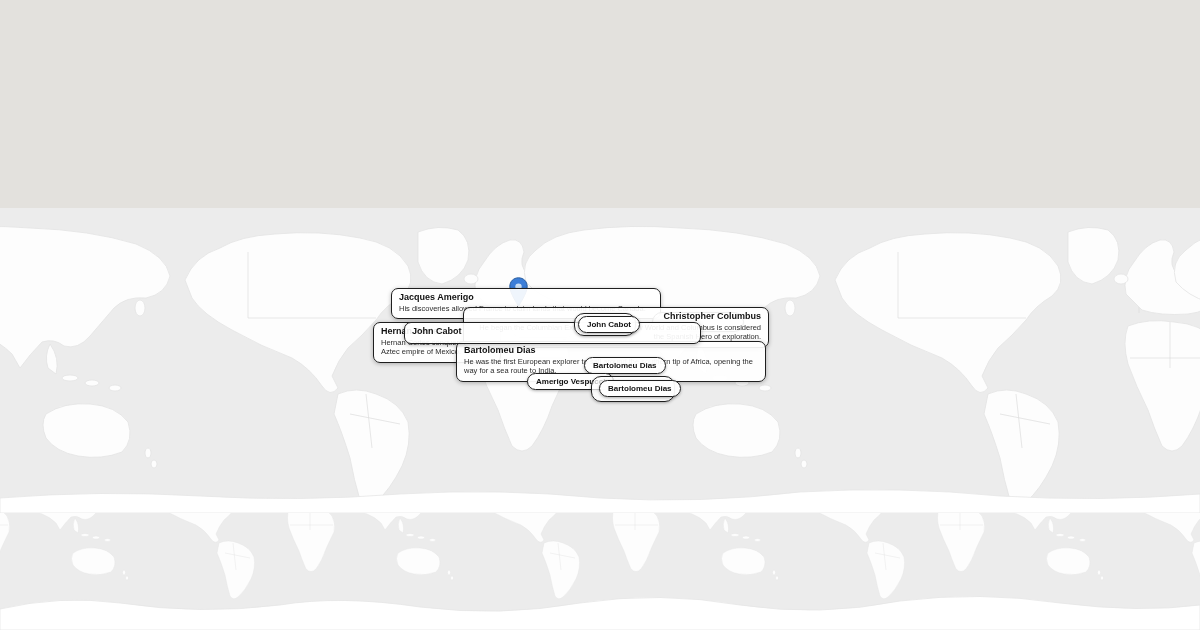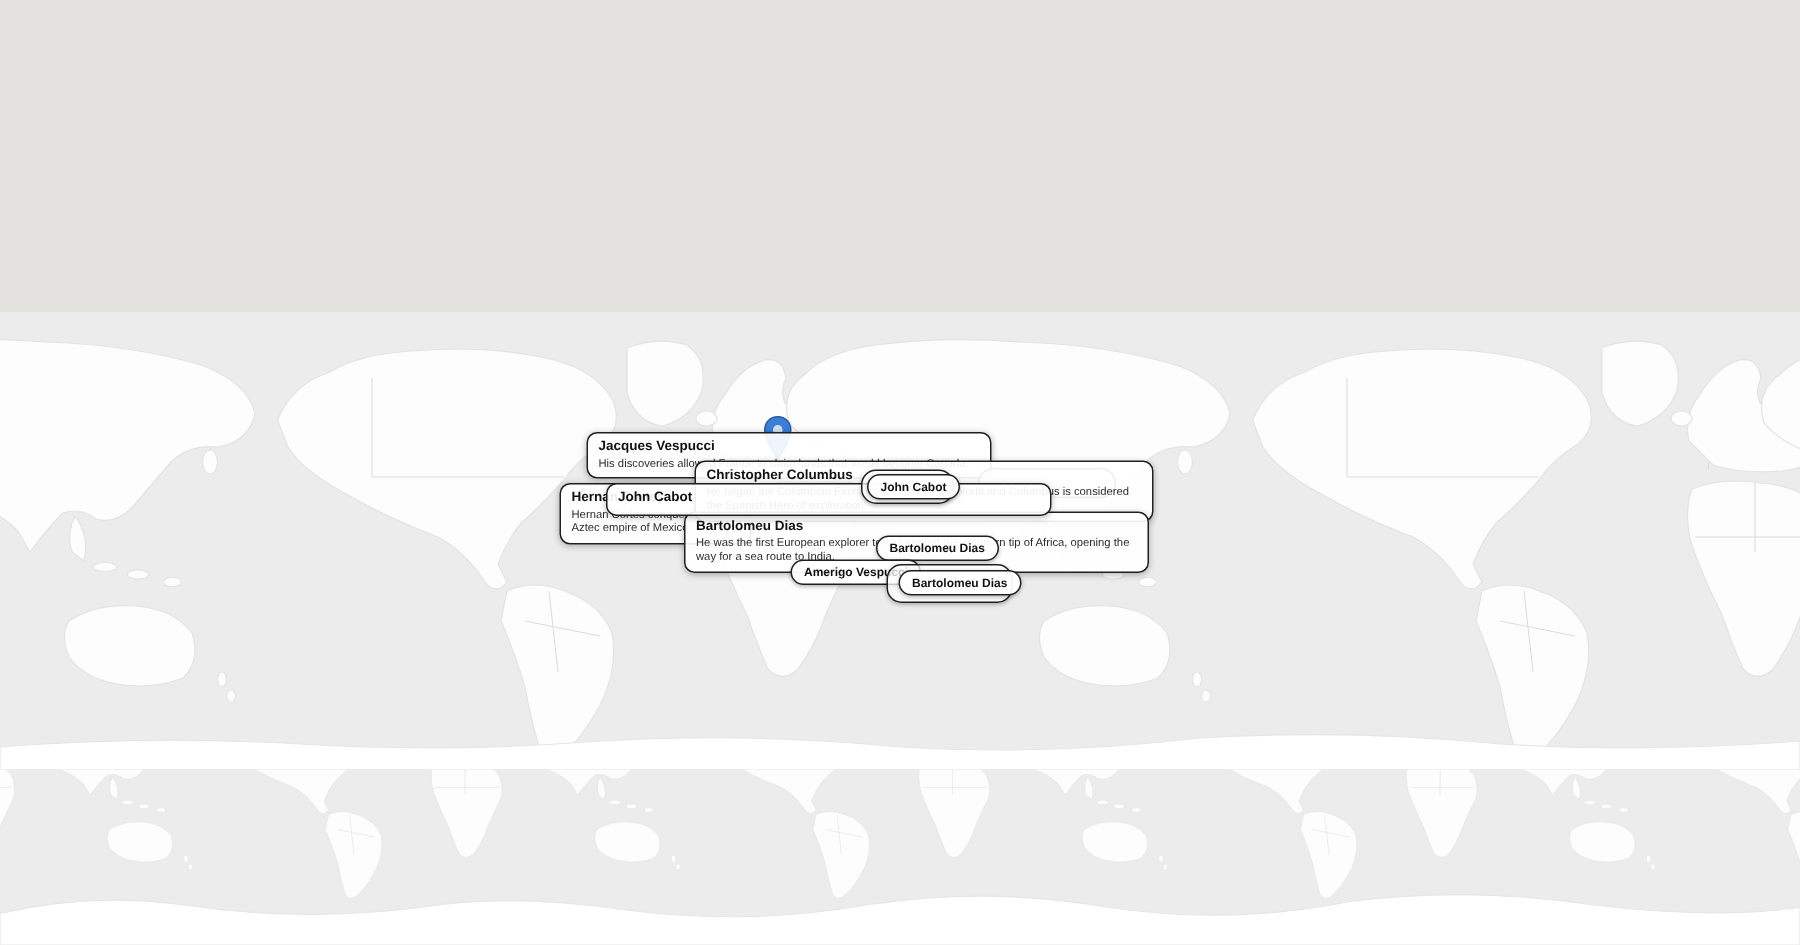--- a/index.html
+++ b/index.html
@@ -24,21 +24,21 @@
   
   .pill{position:absolute;background:rgba(255,255,255,0.95);border:1.8px solid #1f1f1f;
         border-radius:10px;padding:3px 8px;font-weight:bold;font-size:8px;color:#111;
         box-shadow:0 1px 3px rgba(0,0,0,0.3);white-space:nowrap;}
   .pill.ghost{color:transparent;background:rgba(255,255,255,0.75);}
   
   #popup-hernan-cortes{left:373px;top:322px;width:112px;z-index:3;}
   #popup-jacques-cartier{left:391px;top:288px;width:254px;z-index:4;}
   #ghost-box-1{left:652px;top:312px;width:74px;height:12px;z-index:4;}
   #ghost-label-john-cabot{left:512px;top:321px;z-index:4;opacity:.8;}
-  #popup-christopher-columbus{left:463px;top:307px;width:290px;z-index:5;}
+  #popup-christopher-columbus{left:463px;top:307px;width:290px;z-index:5;text-align:right;}
   #popup-bartolomeu-dias{left:456px;top:341px;width:294px;z-index:6;}
   #label-bartolomeu-dias-1{left:584px;top:357px;z-index:7;}
   #popup-john-cabot{left:404px;top:322px;width:281px;z-index:8;}
   #label-john-cabot-shadow{left:574px;top:313px;width:44px;height:15px;z-index:9;}
   #label-john-cabot{left:578px;top:316px;z-index:10;}
   #label-amerigo-vespucci{left:527px;top:373px;z-index:11;}
   #label-bartolomeu-dias-shadow{left:591px;top:376px;width:66px;height:18px;z-index:12;}
   #label-bartolomeu-dias-2{left:599px;top:380px;z-index:13;}
 </style>
 </head>
@@ -104,21 +104,21 @@
     <path d="M9.5,0.8 C4.4,0.8 0.8,4.6 0.8,9.6 C0.8,16.4 9.5,29 9.5,29 C9.5,29 18.2,16.4 18.2,9.6 C18.2,4.6 14.6,0.8 9.5,0.8 Z" fill="#3c7ed8" stroke="#2a5d9e" stroke-width="1"></path>
     <circle cx="9.5" cy="9.6" r="3.2" fill="#cfe1f5"></circle>
   </svg>
 
   <div class="tooltip" id="popup-hernan-cortes">
     <div class="ttl">Hernan Cortes</div>
     <div>Hernan Cortes conquered the Aztec empire of Mexico.</div>
   </div>
 
   <div class="tooltip" id="popup-jacques-cartier">
-    <div class="ttl">Jacques Vespucci</div>
+    <div class="ttl">Jacques Amerigo</div>
     <div>His discoveries allowed France to claim lands that would become Canada.</div>
   </div>
 
   <div class="pill ghost" id="ghost-box-1"></div>
   <div class="pill ghost" id="ghost-label-john-cabot" style="color:#9a9a9a;">John Cabot</div>
 
   <div class="tooltip" id="popup-christopher-columbus">
     <div class="ttl">Christopher Columbus</div>
     <div>He began the Columbian Exchange with the New World and Columbus is considered the Spanish Hero of exploration.</div>
   </div>

